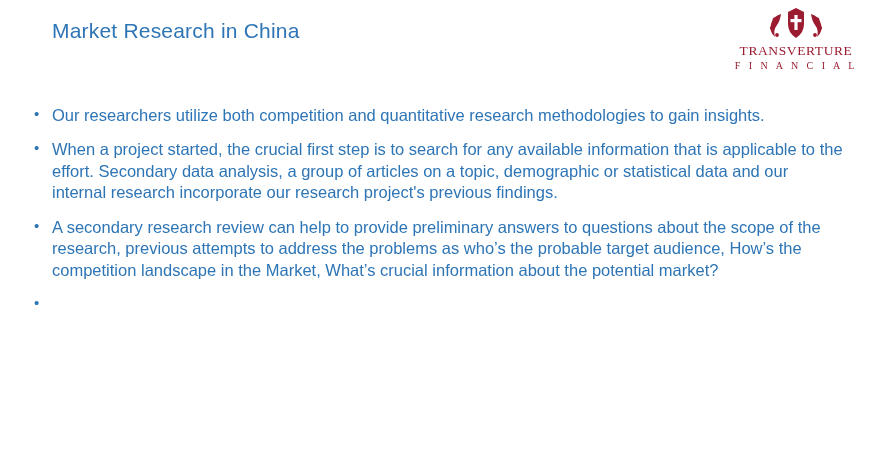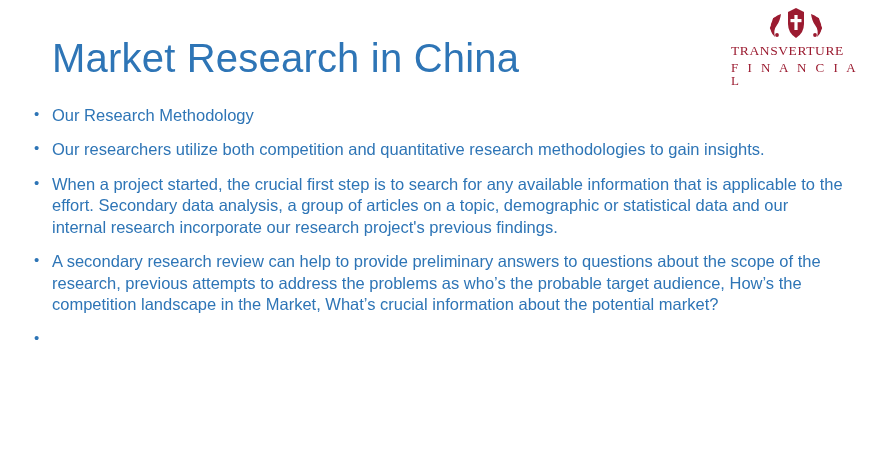--- a/index.html
+++ b/index.html
@@ -18,47 +18,48 @@
     width: 875px;
     height: 460px;
     background: #ffffff;
     box-sizing: border-box;
   }
   .logo {
     position: absolute;
     top: 6px;
     right: 14px;
     width: 130px;
+    text-align: center;
     line-height: 1;
   }
   .logo-crest {
     display: block;
     margin: 0 auto 2px auto;
   }
   .logo-name {
     display: block;
     font-family: "Liberation Serif", serif;
     font-size: 13.5px;
     letter-spacing: 0.6px;
     color: #9b1b30;
     white-space: nowrap;
   }
   .logo-sub {
     display: block;
     font-family: "Liberation Serif", serif;
-    font-size: 13px;
+    font-size: 10px;
     letter-spacing: 3px;
     color: #9b1b30;
     margin-top: 3px;
   }
   .title {
     position: absolute;
     left: 52px;
-    top: 36px;
-    font-size: 40px;
+    top: 19px;
+    font-size: 21px;
     color: #2e75b6;
     font-weight: normal;
     margin: 0;
     letter-spacing: 0.2px;
   }
   .bullets {
     position: absolute;
     left: 30px;
     top: 105px;
     width: 815px;
@@ -114,23 +115,20 @@
       </g>
     </svg>
     <span class="logo-name">TRANSVERTURE</span>
     <span class="logo-sub">F I N A N C I A L</span>
   </div>
 
   <h1 class="title">Market Research in China</h1>
 
   <ul class="bullets">
     <li class="bullet">
-      <span class="bullet-text">Our Research Methodology</span>
-    </li>
-    <li class="bullet">
       <span class="bullet-text">Our researchers utilize both competition and quantitative research methodologies to gain insights.</span>
     </li>
     <li class="bullet">
       <span class="bullet-text">When a project started, the crucial first step is to search for any available information that is applicable to the effort. Secondary data analysis, a group of articles on a topic, demographic or statistical data and our internal research incorporate our research project's previous findings.</span>
     </li>
     <li class="bullet">
       <span class="bullet-text">A secondary research review can help to provide preliminary answers to questions about the scope of the research, previous attempts to address the problems as who’s the probable target audience, How’s the competition landscape in the Market, What’s crucial information about the potential market?</span>
     </li>
     <li class="bullet empty">
       <span class="bullet-text"></span>

